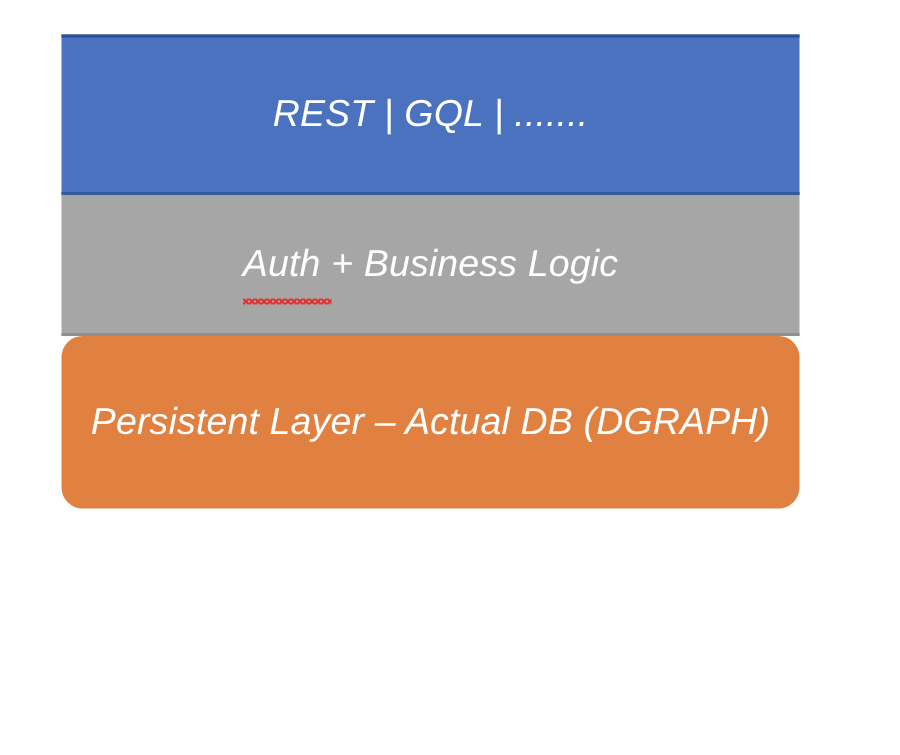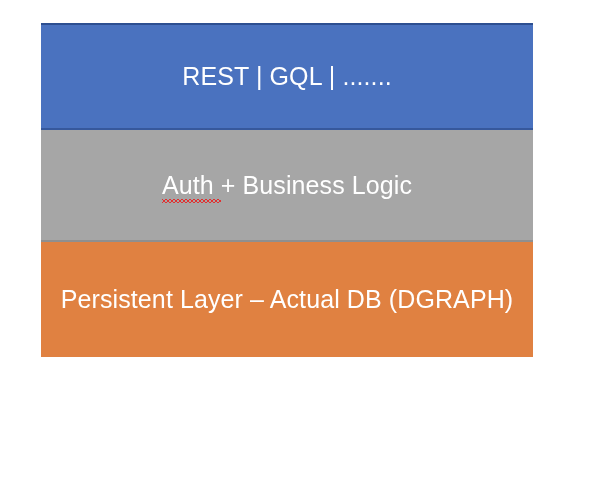--- a/index.html
+++ b/index.html
@@ -29,48 +29,50 @@
     justify-content: center;
     box-sizing: border-box;
     color: #ffffff;
     letter-spacing: 0.1px;
   }
   .layer-label {
     position: relative;
     display: inline-block;
     white-space: nowrap;
     text-align: left;
+    font-style: italic;
   }
   
   .layer-api {
     height: 107px;
     background: #4A72BF;
     border-top: 2px solid #2d4f91;
     border-bottom: 2px solid #36589c;
     font-size: 25px;
   }
   
   .layer-auth {
-    height: 112px;
+    height: 94px;
     background: #A6A6A6;
     border-bottom: 2px solid #8f8f8f;
     font-size: 25px;
   }
   
   .layer-dbaccess {
     height: 111px;
     background: #77AC4F;
     border-bottom: 2px solid #5f9140;
     font-size: 25px;
   }
   
   .layer-persistent {
     height: 115px;
     background: #E08141;
     font-size: 25px;
+    border-radius: 14px;
   }
   
   .spellcheck-underline {
     position: absolute;
     left: 0;
     bottom: -4px;
     width: 66px;
     height: 4px;
     background-image:
       linear-gradient(45deg, transparent 40%, #e03131 40%, #e03131 60%, transparent 60%),

